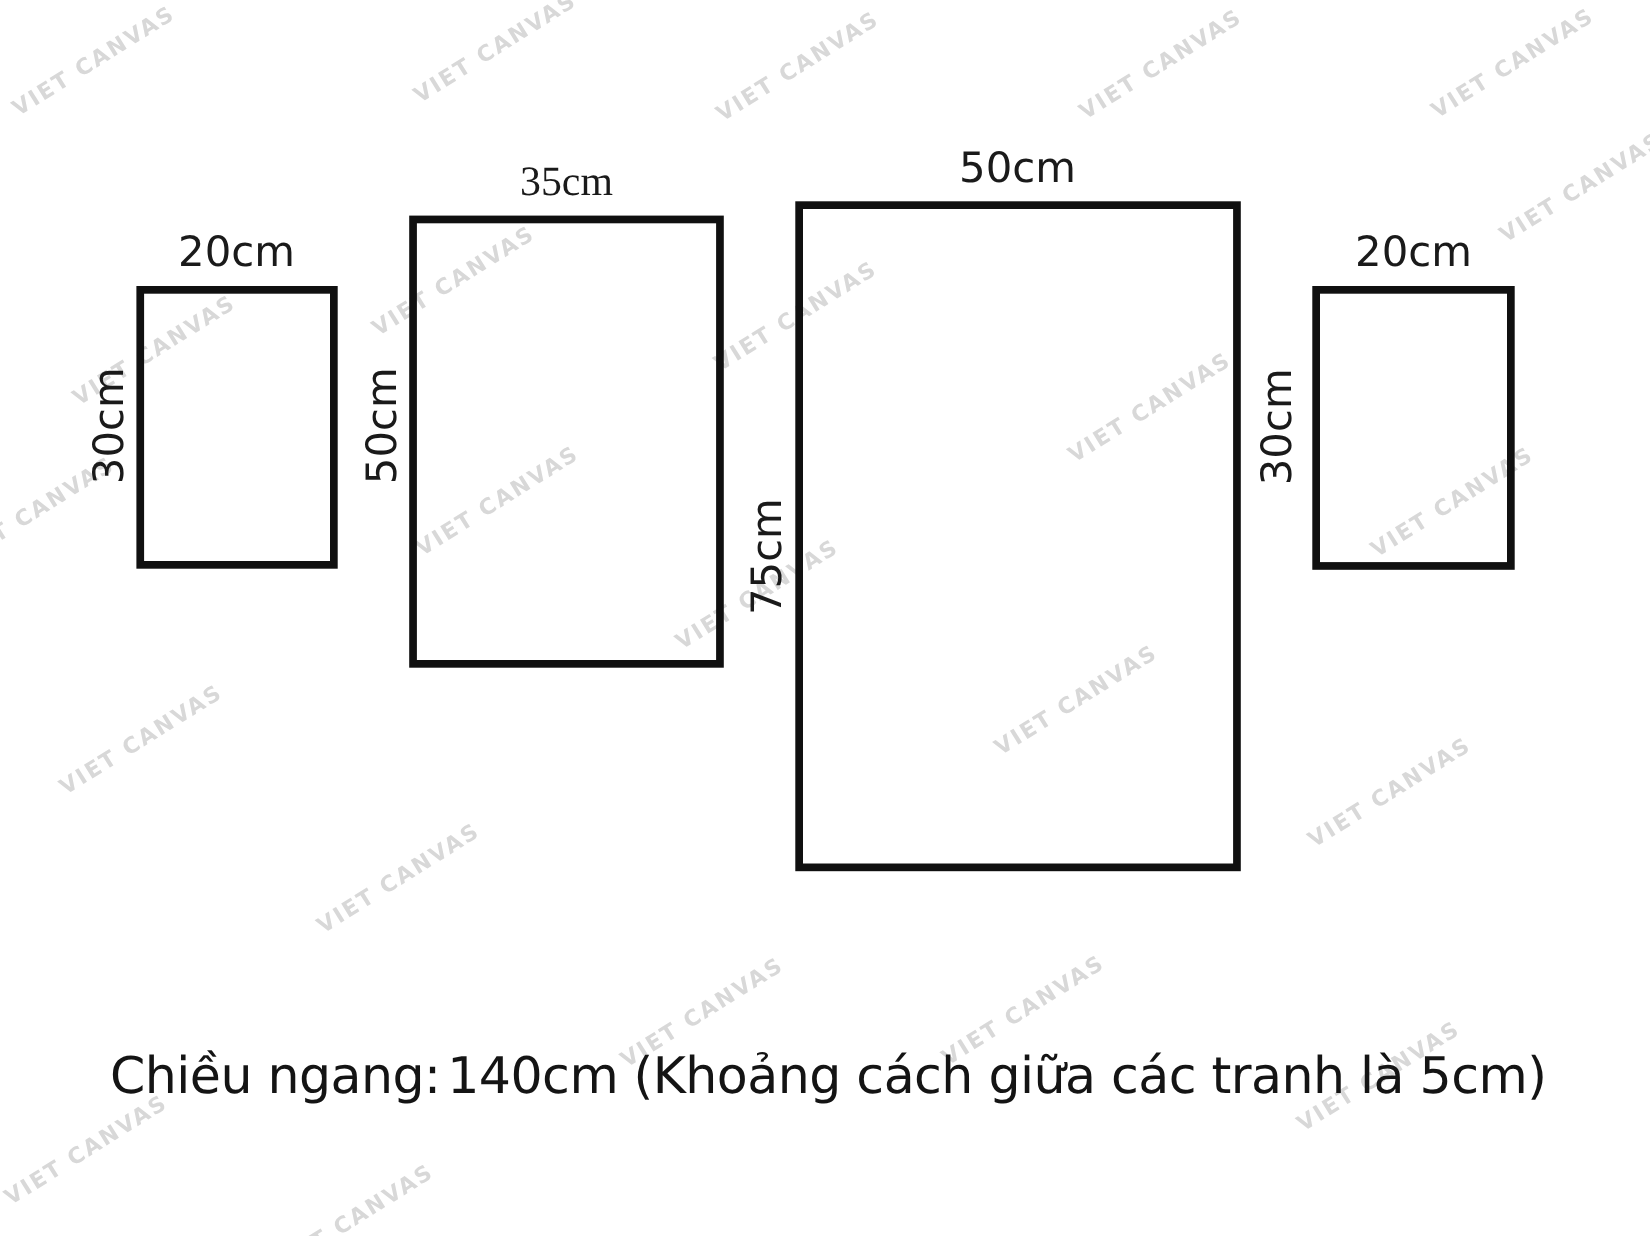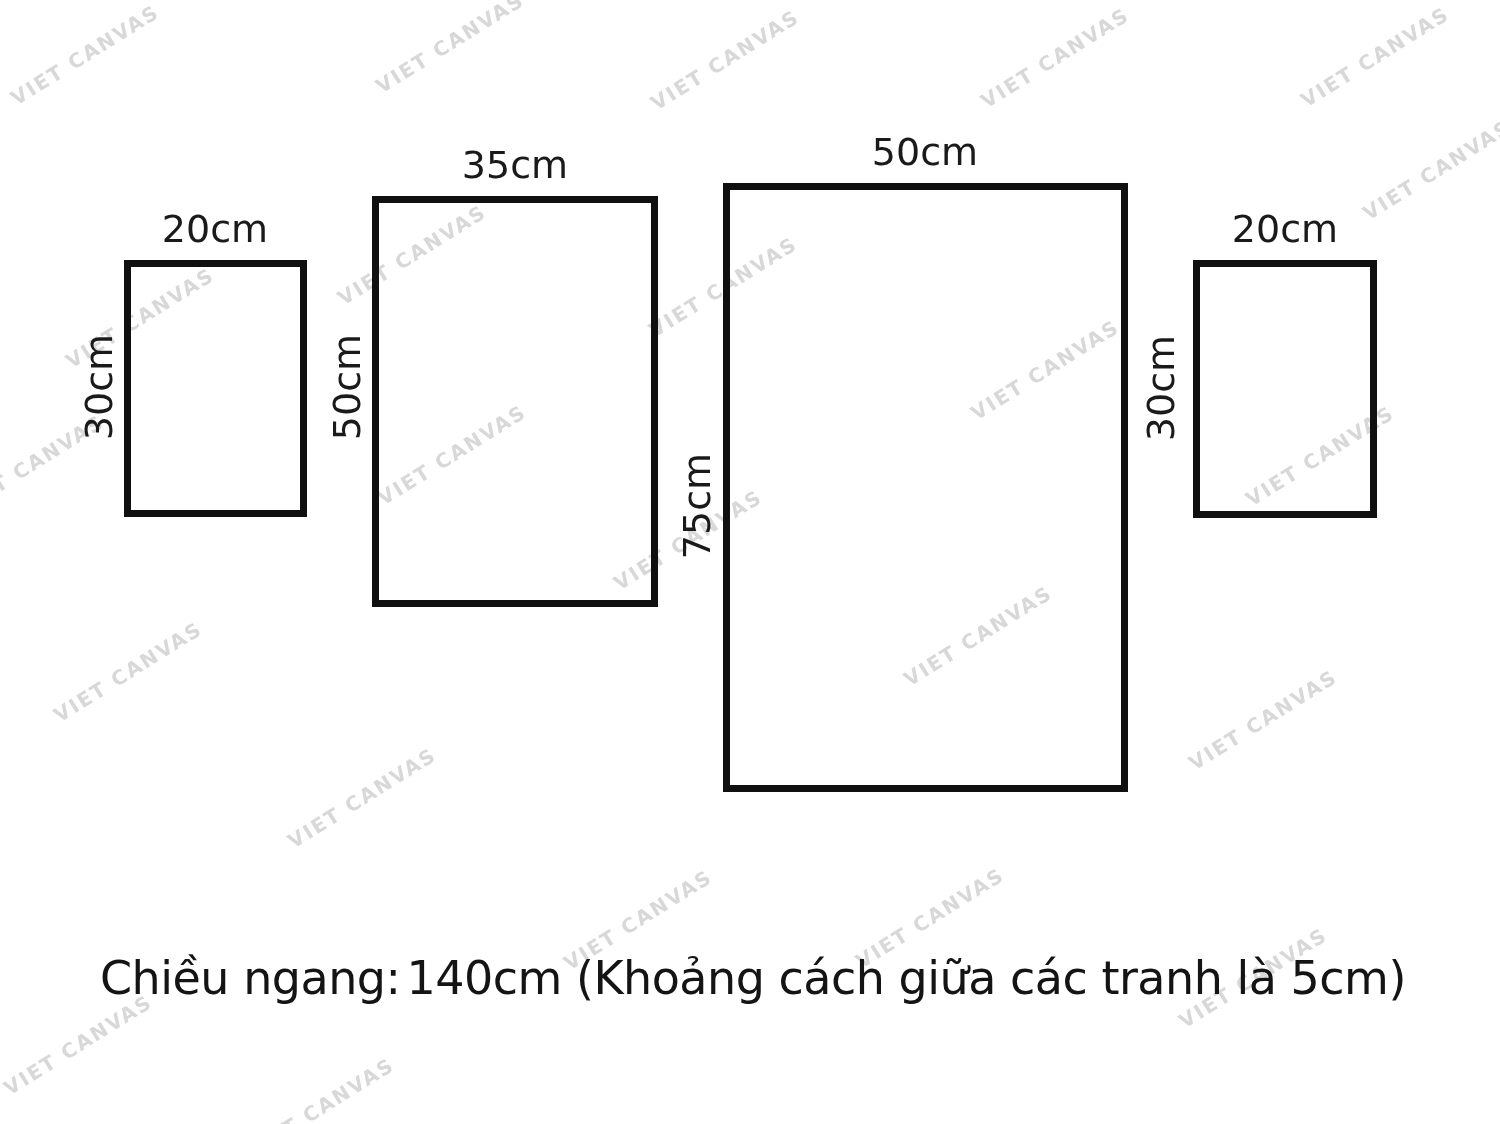--- a/index.html
+++ b/index.html
@@ -36,21 +36,21 @@
   .dim-top, .dim-left {
     position: absolute;
     font-size: 38px;
     color: #1a1a1a;
     white-space: nowrap;
     line-height: 1;
   }
   .dim-top  { transform: translateX(-50%); }
   .dim-left { transform: translate(-50%, -50%) rotate(-90deg); }
   .f1t { left: 215px;  top: 210px; }
-  .f2t { left: 515px;  top: 146px; }
+  .f2t { left: 515px;  top: 146px; font-family: Liberation Serif, serif; }
   .f3t { left: 925px;  top: 133px; }
   .f4t { left: 1285px; top: 210px; }
   .f1l { left: 99px;   top: 387px; }
   .f2l { left: 347px;  top: 387px; }
   .f3l { left: 697px;  top: 506px; }
   .f4l { left: 1161px; top: 388px; }
   
   .footer {
     position: absolute;
     left: 100px;

